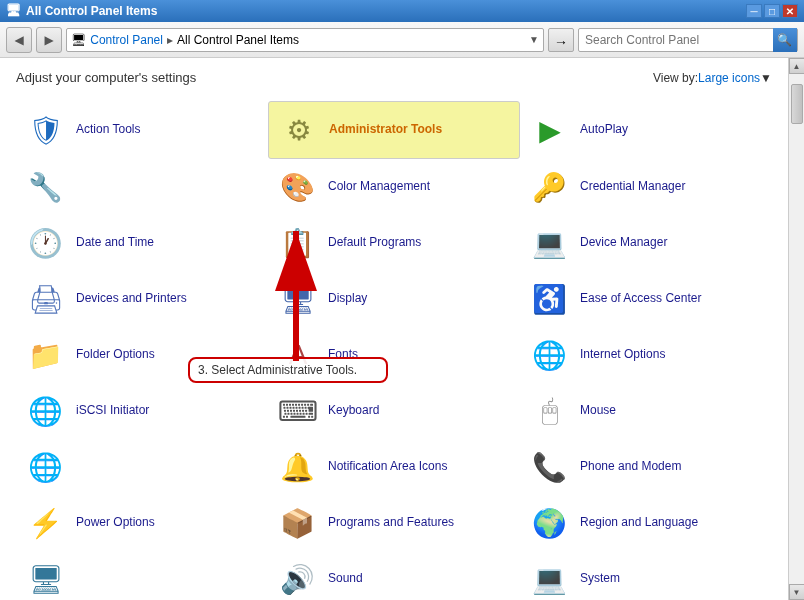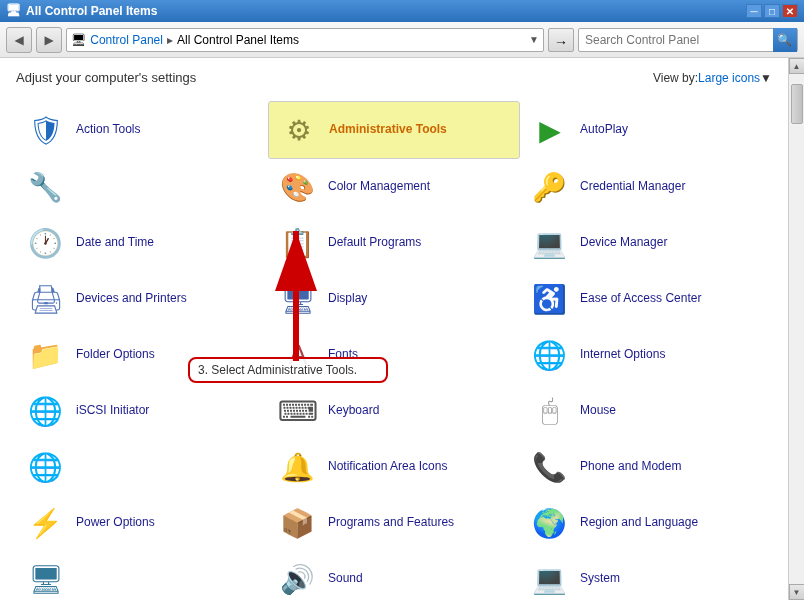--- a/index.html
+++ b/index.html
@@ -202,21 +202,21 @@
     </div>
 
     <div style="position:relative">
       <div class="icons-grid" id="icons-grid">
       <div class="icon-item">
             <div class="icon-box" style="font-size: 28px; color: rgb(30, 107, 191);">🛡</div>
             <span class="icon-label">Action Tools</span>
           </div>
           <div class="icon-item highlighted">
             <div class="icon-box" style="font-size: 28px; color: rgb(136, 136, 64);">⚙</div>
-            <span class="icon-label highlighted-text">Administrative Tools</span>
+            <span class="icon-label highlighted-text">Administrator Tools</span>
           </div>
           <div class="icon-item">
             <div class="icon-box" style="font-size: 28px; color: rgb(42, 154, 42);">▶</div>
             <span class="icon-label">AutoPlay</span>
           </div>
           <div class="icon-item">
             <div class="icon-box" style="font-size: 28px; color: rgb(204, 51, 51);">🔧</div>
           </div>
           <div class="icon-item">
             <div class="icon-box" style="font-size: 28px; color: rgb(85, 153, 204);">🎨</div>

